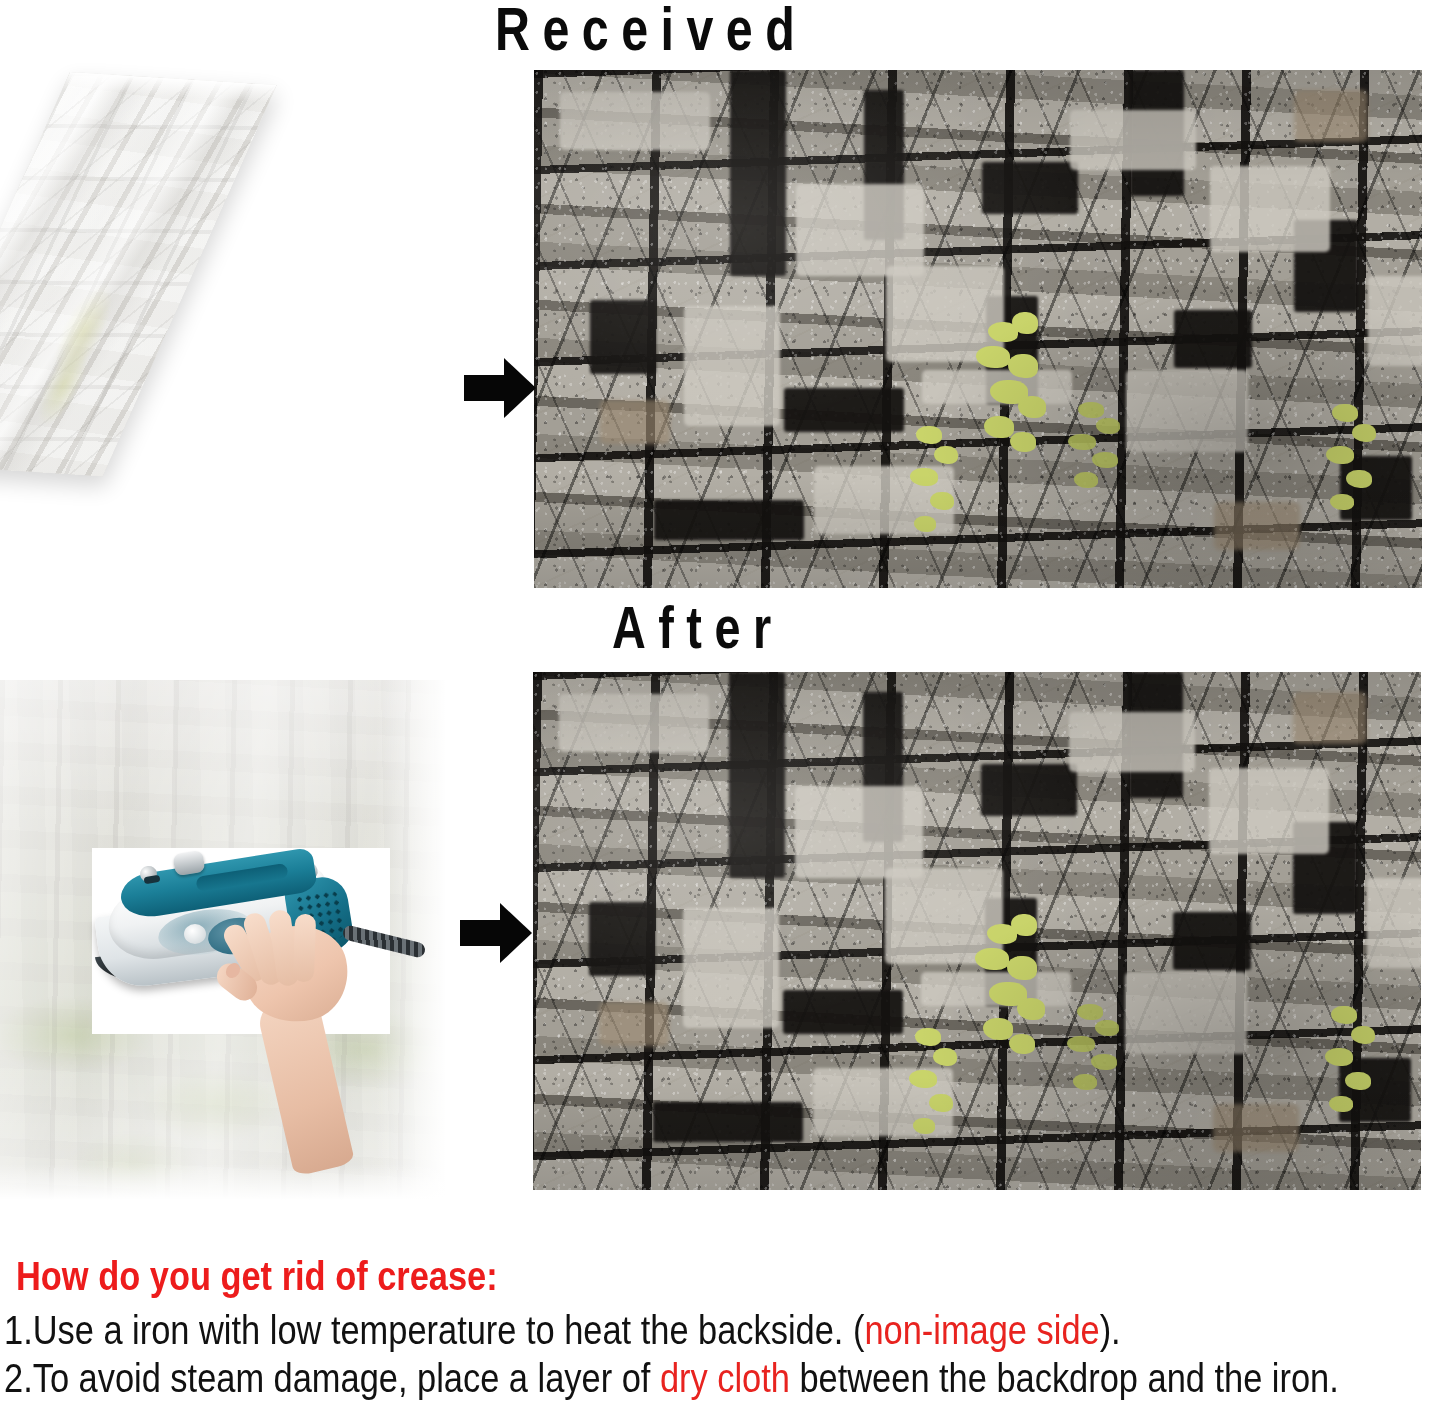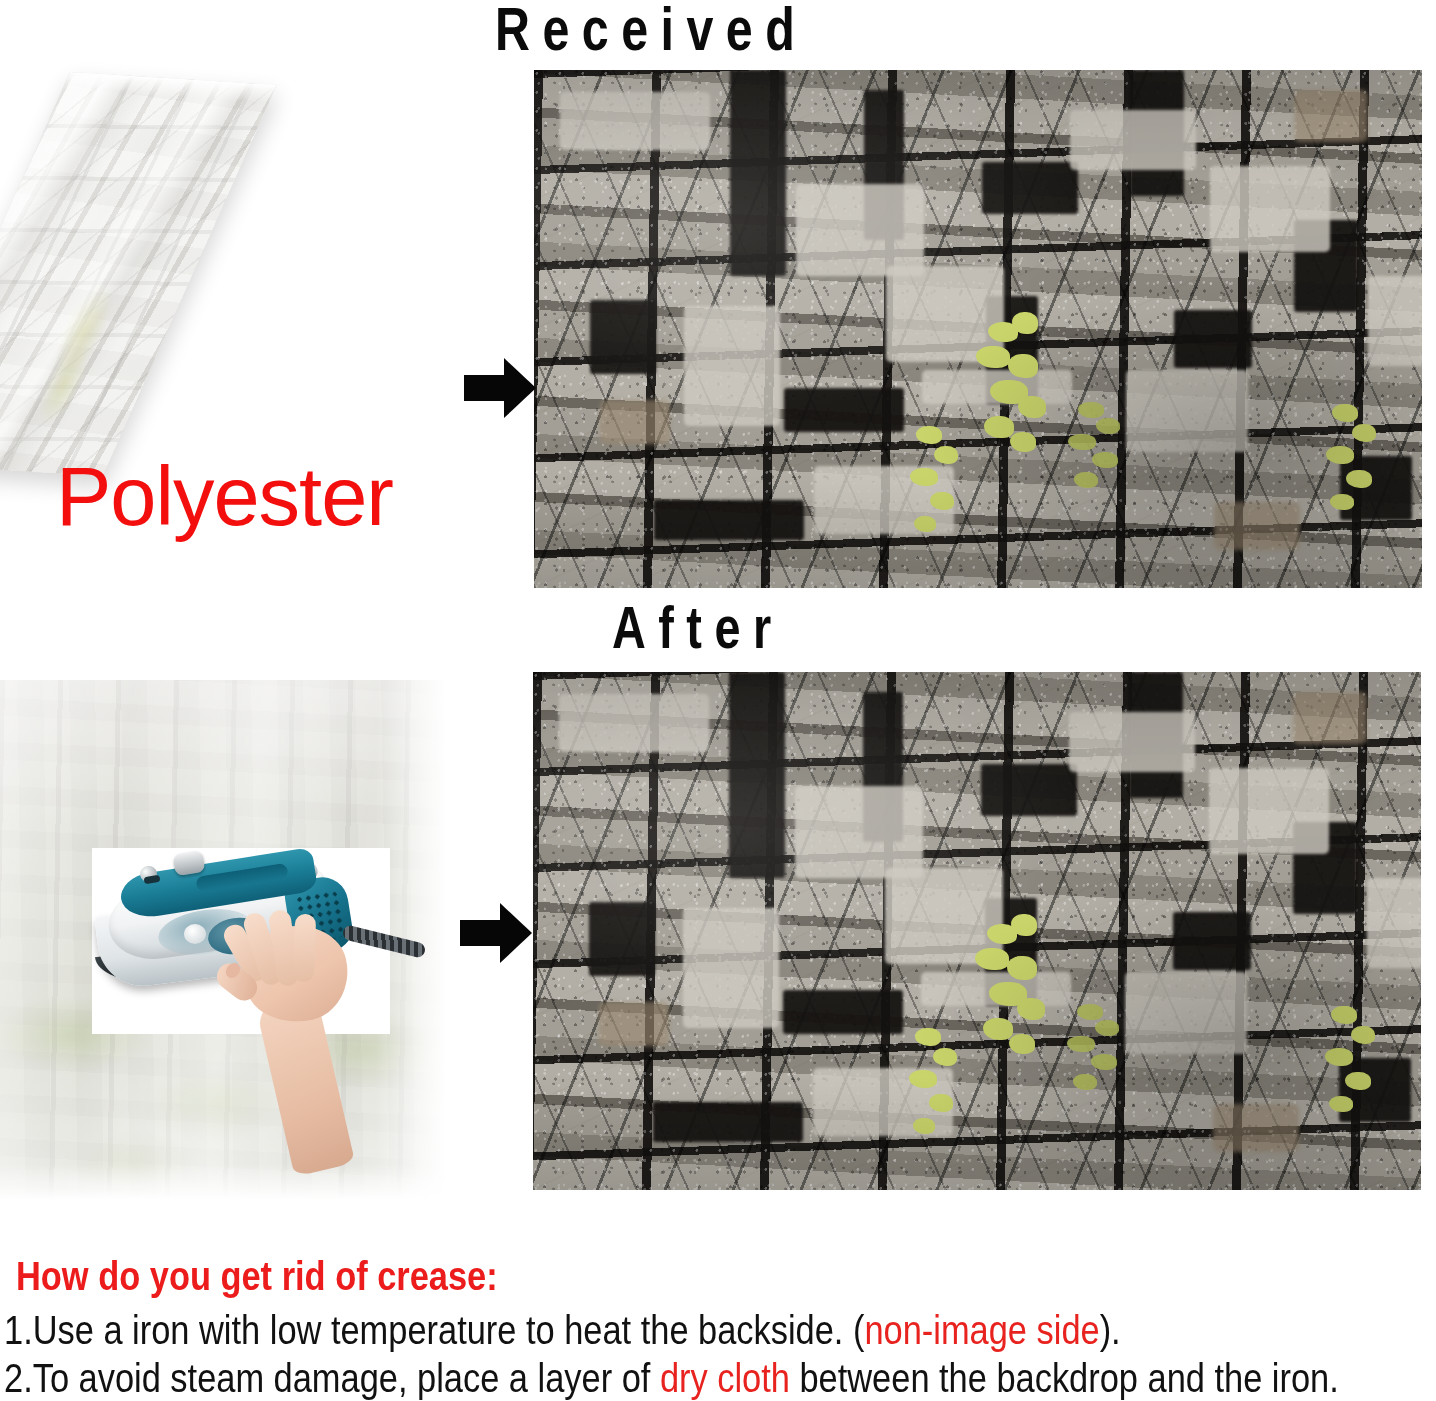--- a/index.html
+++ b/index.html
@@ -368,21 +368,20 @@
 
   <div id="fabric-wrap">
     <div id="fabric-sheet">
       <div id="fabric-print"></div>
       <div id="fabric-veg"></div>
       <div id="fabric-folds"></div>
       <div id="fabric-edge"></div>
     </div>
   </div>
 
-  <div id="polyester-label">Polyester</div>
 
   <div class="arrow" id="arrow-received">
     <div class="shaft"></div>
     <div class="head"></div>
   </div>
 
   <div class="rock-photo" id="rock-received">
     <div class="rock-layer rk-base"></div>
     <div class="rock-layer rk-blocks"></div>
     <div class="rock-layer rk-cracks"></div>

